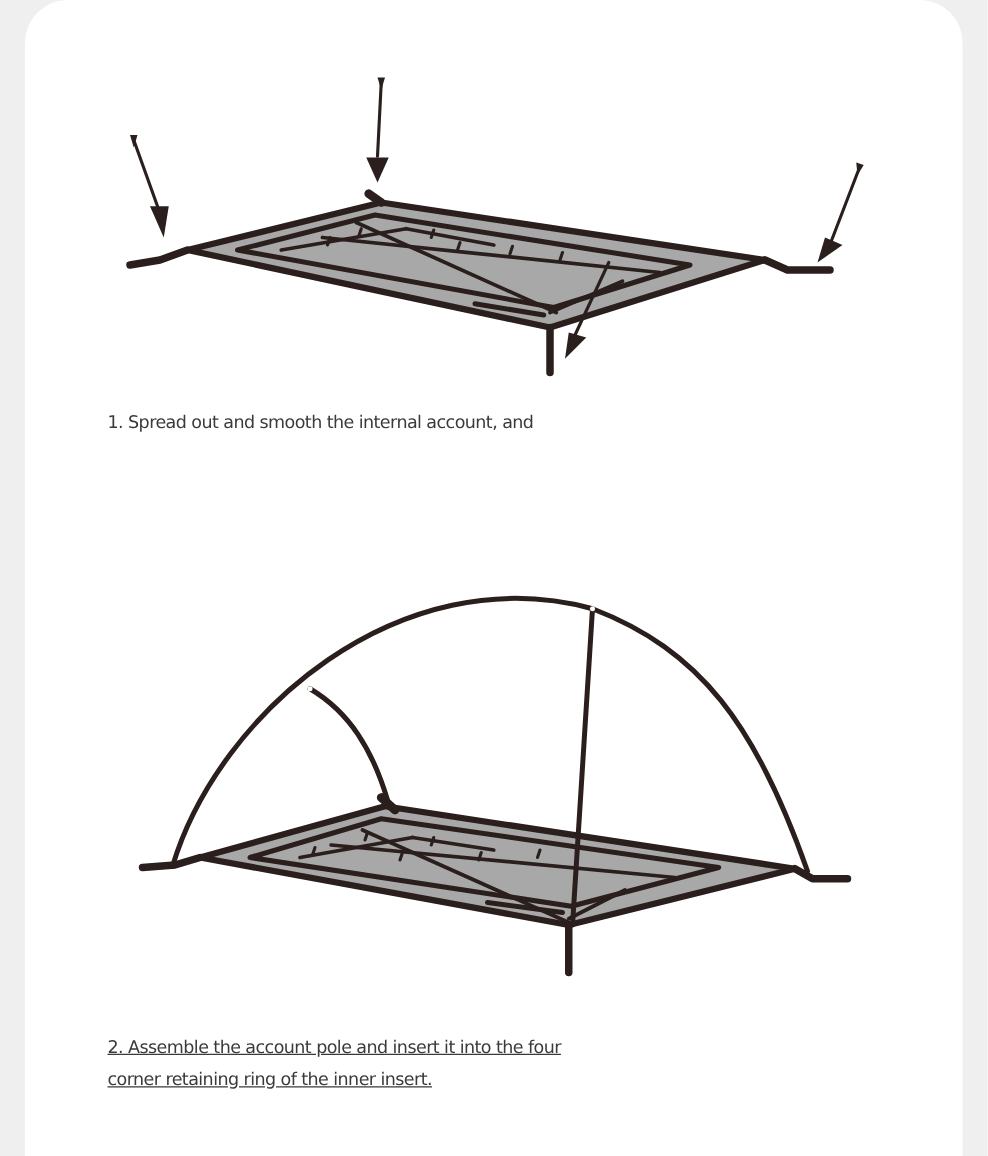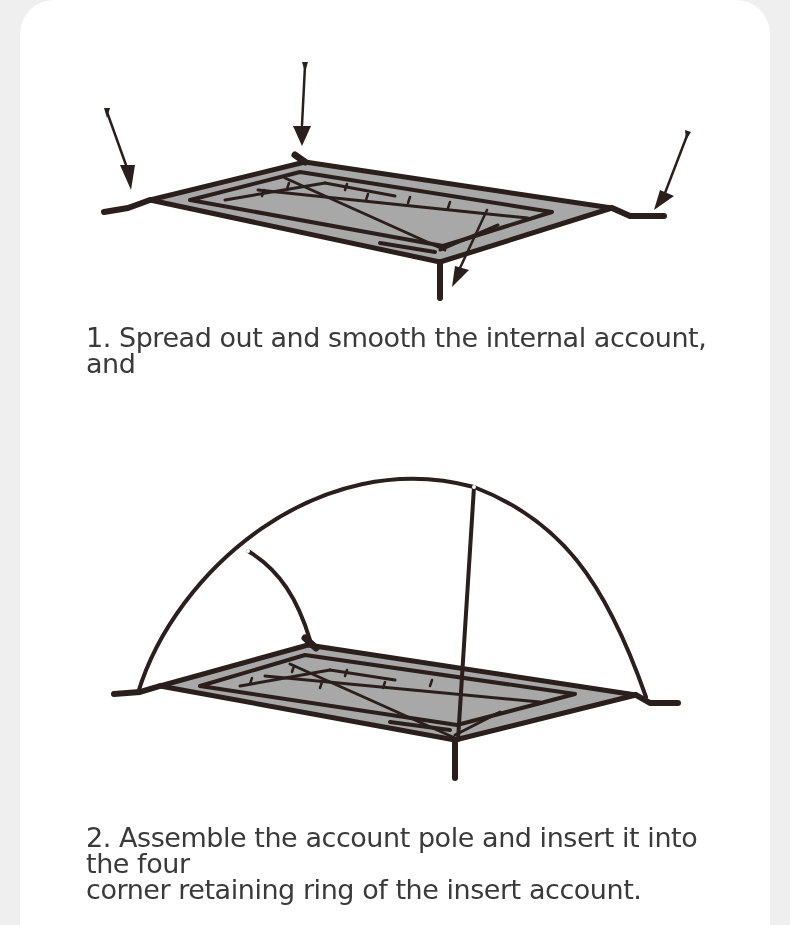--- a/index.html
+++ b/index.html
@@ -26,27 +26,27 @@
     .illustration {
       position: absolute;
       left: 0;
       top: 0;
     }
     .caption {
       position: absolute;
       left: 66px;
       width: 640px;
       color: #3a3a3a;
-      font-size: 27px;
+      font-size: 14px;
       line-height: 26px;
       letter-spacing: -0.45px;
     }
     .caption p { margin: 0; }
     #caption-1 { top: 325px; }
-    #caption-2 { top: 825px; }
+    #caption-2 { top: 825px; text-decoration: underline; }
   </style>
 </head>
 <body>
 
 <div class="card">
 
   <svg class="illustration" width="750" height="310" viewBox="20 0 750 310">
     <g stroke="#2a1f1d" stroke-linecap="round" stroke-linejoin="round" fill="none">
 
       <polygon points="150,200 305,162 612,208 440,262" fill="#a8a8a8" stroke-width="5"></polygon>
@@ -127,16 +127,16 @@
     </g>
 
     <g fill="#ffffff">
       <circle cx="474" cy="487" r="2"></circle>
       <circle cx="248" cy="551" r="2"></circle>
     </g>
   </svg>
 
   <div class="caption" id="caption-2">
     <p>2. Assemble the account pole and insert it into the four</p>
-    <p>corner retaining ring of the insert account.</p>
+    <p>corner retaining ring of the inner insert.</p>
   </div>
 
 </div>
 
 </body></html>

